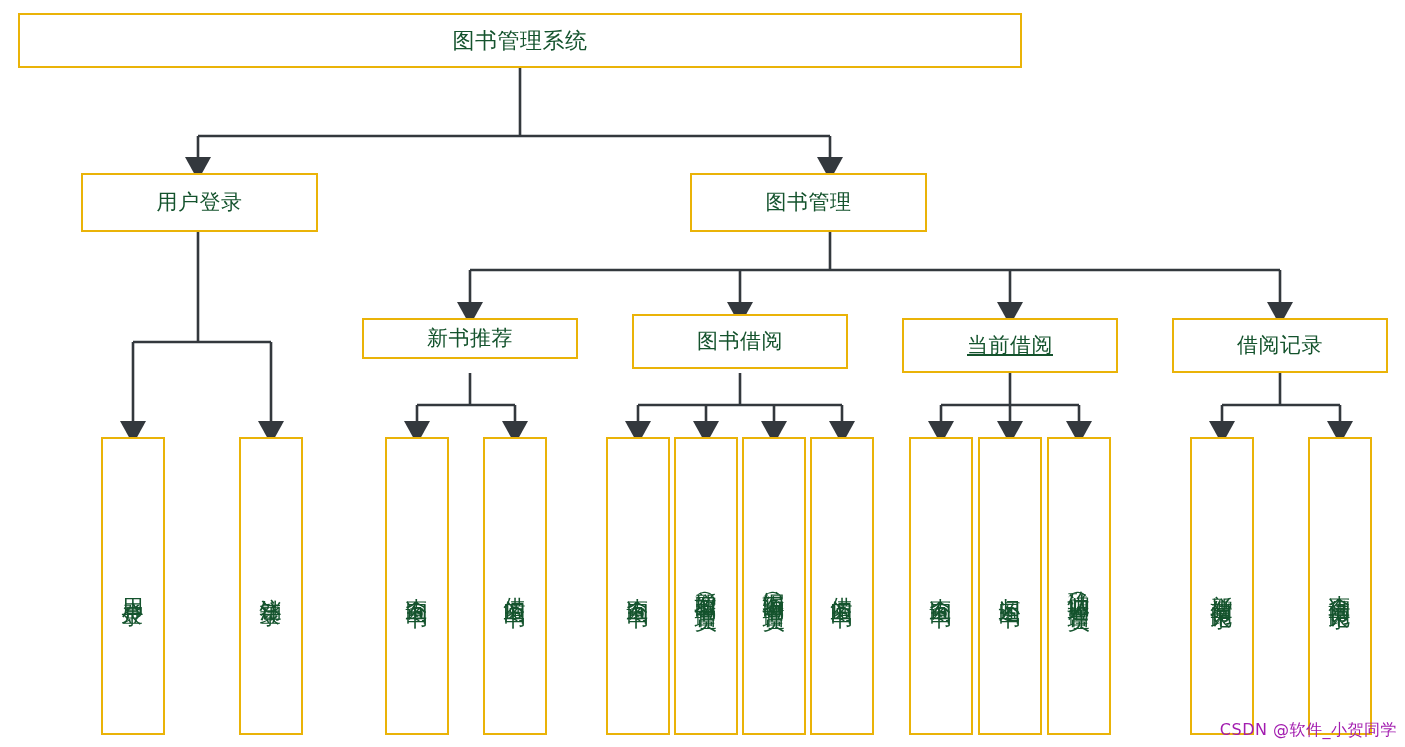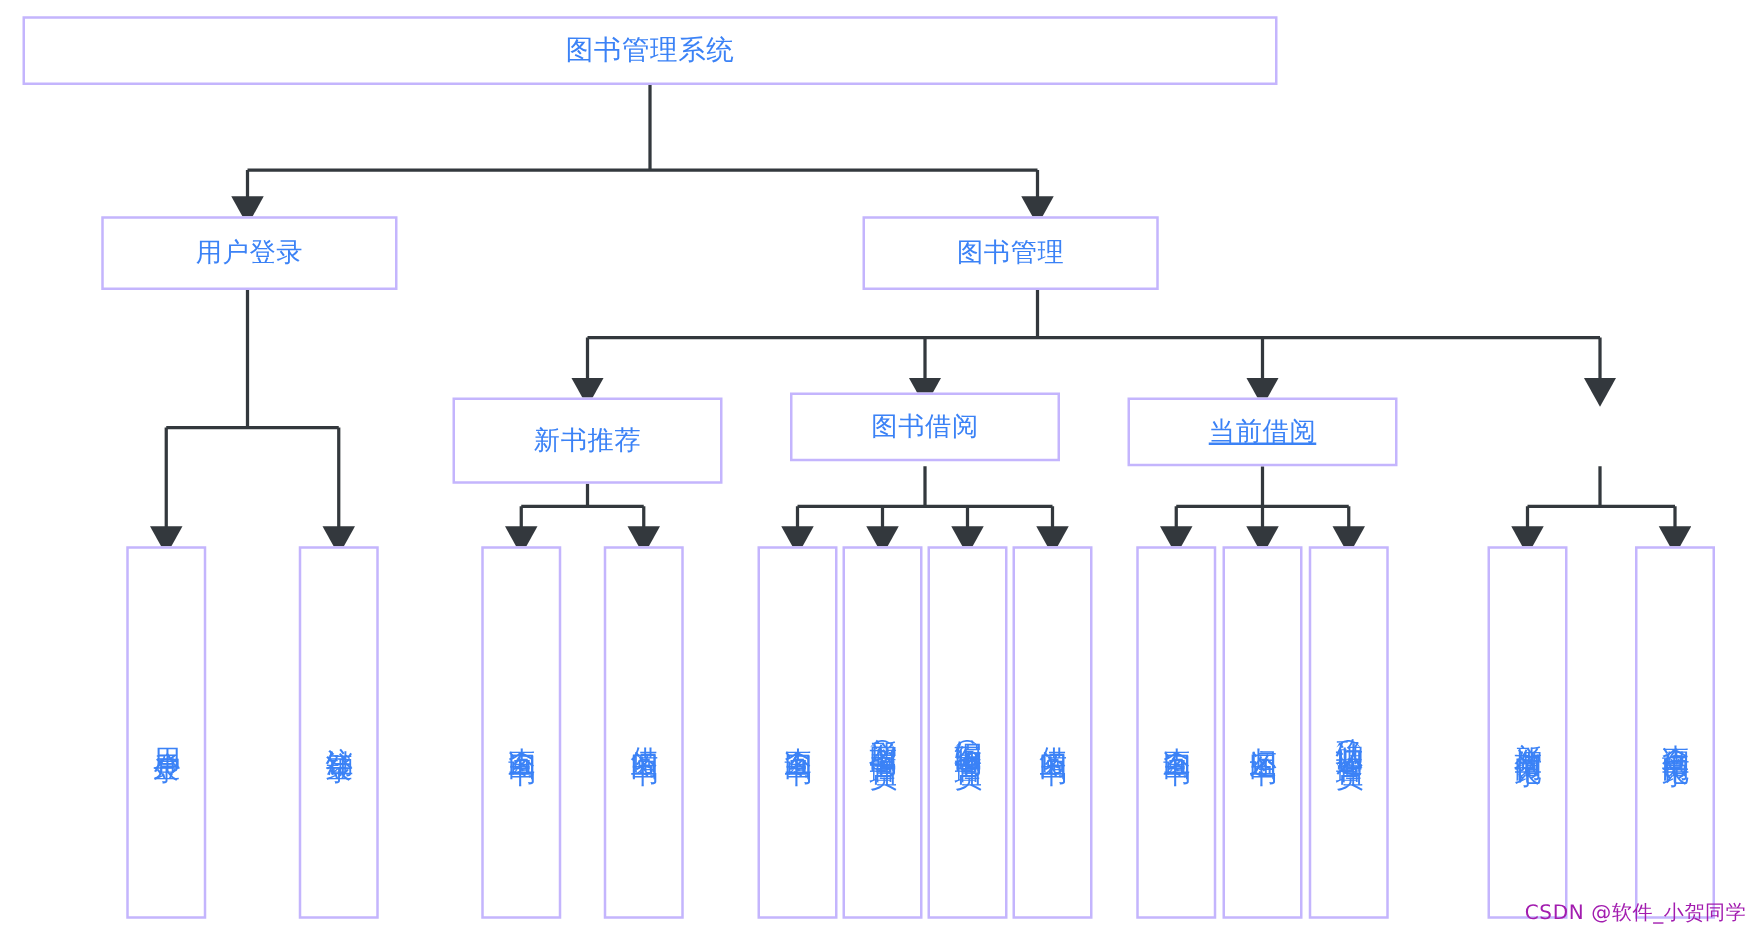--- a/index.html
+++ b/index.html
@@ -23,25 +23,25 @@
     left: 0;
     top: 0;
     width: 1405px;
     height: 747px;
     pointer-events: none;
   }
   .node {
     position: absolute;
     box-sizing: border-box;
     background: #ffffff;
-    border: 2px solid #c4b5fd;
+    border: 2px solid #eab308;
     display: flex;
     align-items: center;
     justify-content: center;
-    color: #3b82f6;
+    color: #14532d;
     z-index: 2;
   }
   .node .node-label {
     display: block;
     text-align: center;
     line-height: 1.18;
   }
   
   .node.horiz .node-label {
     font-size: 21px;
@@ -135,29 +135,32 @@
     <span class="node-label">图书管理系统</span>
   </div>
 
   <div class="node horiz" style="left:81px; top:173px; width:237px; height:59px;">
     <span class="node-label">用户登录</span>
   </div>
   <div class="node horiz" style="left:690px; top:173px; width:237px; height:59px;">
     <span class="node-label">图书管理</span>
   </div>
 
-  <div class="node horiz" style="left:362px; top:318px; width:216px; height:69px;">
+  <div class="node horiz" style="left:362px; top:318px; width:216px; height:41px;">
     <span class="node-label">新书推荐</span>
   </div>
   <div class="node horiz" style="left:632px; top:314px; width:216px; height:55px;">
     <span class="node-label">图书借阅</span>
   </div>
   <div class="node horiz" style="left:902px; top:318px; width:216px; height:55px;text-decoration:underline;">
     <span class="node-label">当前借阅</span>
   </div>
+  <div class="node horiz" style="left:1172px; top:318px; width:216px; height:55px;">
+    <span class="node-label">借阅记录</span>
+  </div>
 
   <div class="node vert" style="left:101px; top:437px; width:64px; height:298px;">
     <span class="node-label">用户登录</span>
   </div>
   <div class="node vert" style="left:239px; top:437px; width:64px; height:298px;">
     <span class="node-label">注销登录</span>
   </div>
 
   <div class="node vert" style="left:385px; top:437px; width:64px; height:298px;">
     <span class="node-label">查询图书</span>

